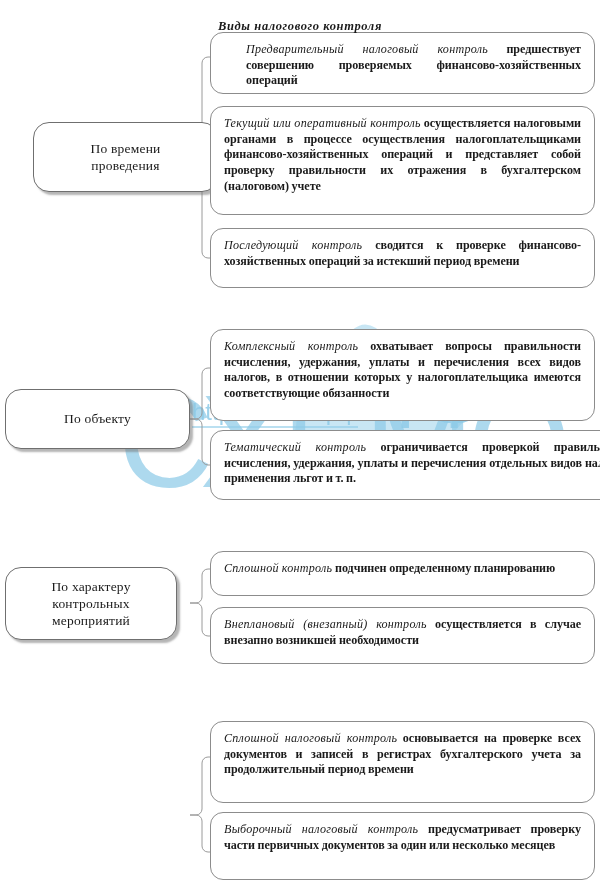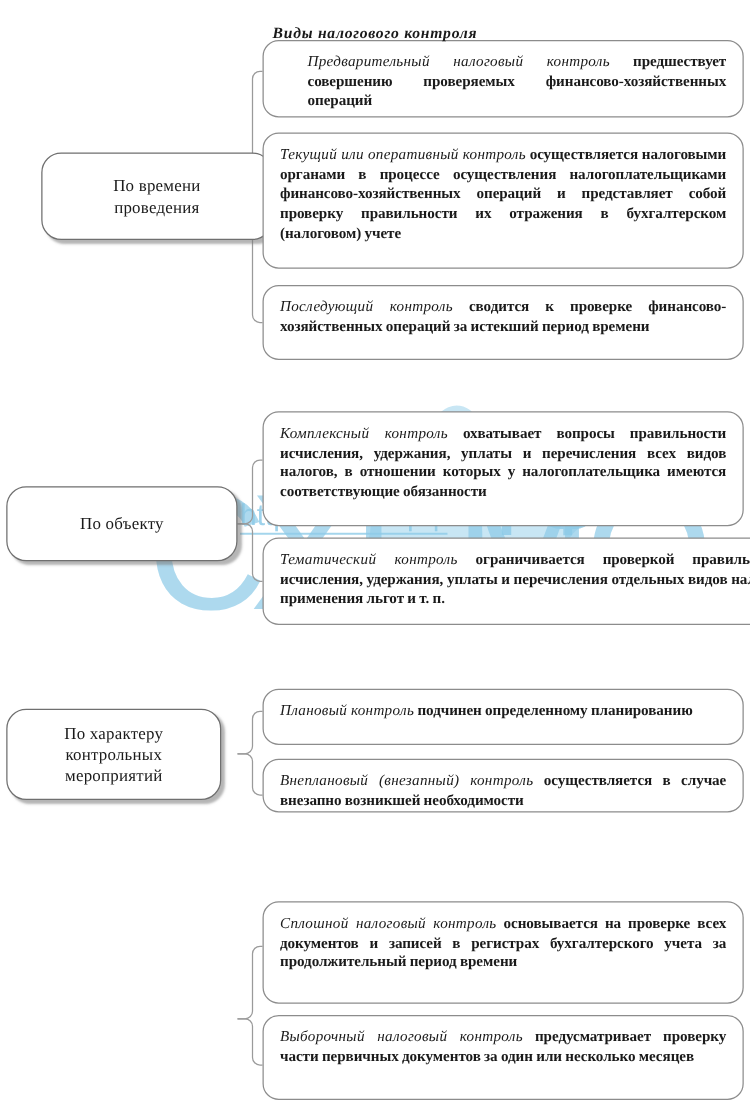--- a/index.html
+++ b/index.html
@@ -187,23 +187,23 @@
     <div class="node leaf" style="left: 210px; top: 228px; width: 385px; height: 60px;">
       <span class="leaf-text"><span class="term">Последующий контроль</span> сводится к проверке финансово-хозяйственных операций за истекший период времени</span>
     </div>
     <div class="node leaf" style="left: 210px; top: 329px; width: 385px; height: 92px;">
       <span class="leaf-text"><span class="term">Комплексный контроль</span> охватывает вопросы правильности исчисления, удержания, уплаты и перечисления всех видов налогов, в отношении которых у налогоплательщика имеются соответствующие обязанности</span>
     </div>
     <div class="node leaf" style="left: 210px; top: 430px; width: 435px; height: 70px;">
       <span class="leaf-text"><span class="term">Тематический контроль</span> ограничивается проверкой правильности исчисления, удержания, уплаты и перечисления отдельных видов налогов, применения льгот и т. п.</span>
     </div>
     <div class="node leaf" style="left: 210px; top: 551px; width: 385px; height: 45px;">
-      <span class="leaf-text"><span class="term">Плановый контроль</span> подчинен определенному планированию</span>
-    </div>
-    <div class="node leaf" style="left: 210px; top: 607px; width: 385px; height: 43px;">
+      <span class="leaf-text"><span class="term">Сплошной контроль</span> подчинен определенному планированию</span>
+    </div>
+    <div class="node leaf" style="left: 210px; top: 607px; width: 385px; height: 57px;">
       <span class="leaf-text"><span class="term">Внеплановый (внезапный) контроль</span> осуществляется в случае внезапно возникшей необходимости</span>
     </div>
     <div class="node leaf" style="left: 210px; top: 721px; width: 385px; height: 82px;">
       <span class="leaf-text"><span class="term">Сплошной налоговый контроль</span> основывается на проверке всех документов и записей в регистрах бухгалтерского учета за продолжительный период времени</span>
     </div>
     <div class="node leaf" style="left: 210px; top: 812px; width: 385px; height: 68px;">
       <span class="leaf-text"><span class="term">Выборочный налоговый контроль</span> предусматривает проверку части первичных документов за один или несколько месяцев</span>
     </div>
   </div>
 

